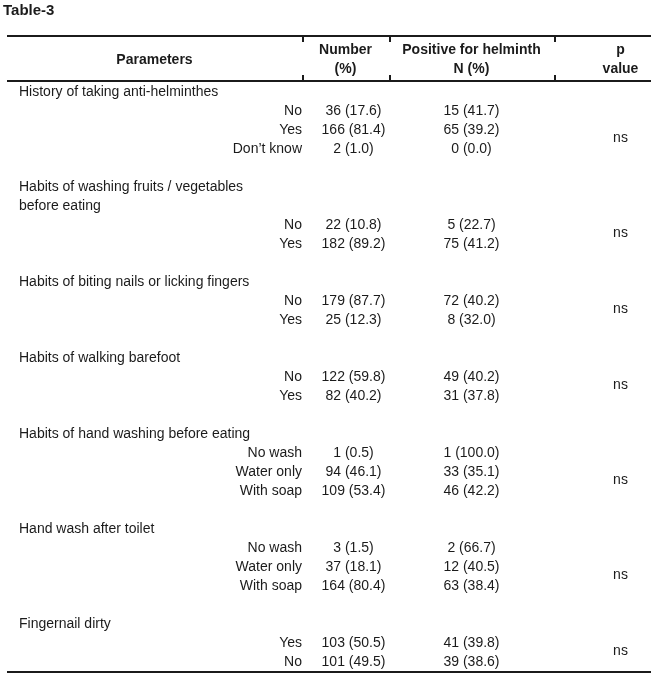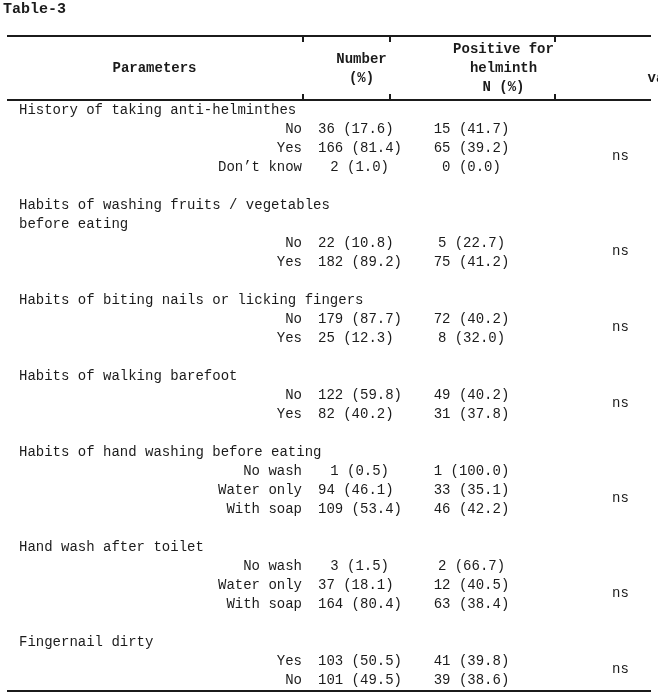--- a/index.html
+++ b/index.html
@@ -2,48 +2,48 @@
 <html><head>
 <meta charset="utf-8">
 <style>
   * { margin:0; padding:0; box-sizing:border-box; }
   html,body { background:#ffffff; }
   .doc {
     position:relative;
     width:658px; height:695px;
     background:#ffffff;
     color:#1b1b1b;
-    font-family:Liberation Mono, monospace;
+    font-family:Liberation Sans, sans-serif;
     overflow:hidden;
   }
   .table-title {
     position:absolute; left:3px; top:1px;
     font-size:15px; font-weight:bold;
   }
   .tbl { position:absolute; left:7px; top:35px; width:644px; }
   .rule { position:relative; height:2px; background:#1b1b1b; }
   .tick { position:absolute; width:2px; background:#1b1b1b; }
   .rule-top .tick { top:0; height:7px; }
   .rule-mid .tick { bottom:0; height:7px; }
   .tick.t1 { left:295px; }
   .tick.t2 { left:382px; }
   .tick.t3 { left:547px; }
   .grid4 { display:grid; grid-template-columns:295px 87px 165px 97px; }
-  .hdr { padding:3px 0 2px 0;gap:16px; }
+  .hdr { padding:3px 0 2px 0; }
   .hdr .hcell {
     text-align:center; font-weight:bold; font-size:14px; line-height:19px;
     align-self:center;
   }
   .hdr .p-col { padding-left:36px; }
   .row { height:19px; font-size:14px; line-height:19px; }
   .cell { white-space:nowrap; overflow:visible; }
   .stitle { padding-left:5px;margin-left:7px; }
   .label { padding-left:11px;text-align:right; }
   .num { text-align:center; }
-  .col-number { padding-left:16px;text-align:right; }
+  .col-number { padding-left:16px; }
   .col-p { padding-left:36px;margin-top:8px; }
   .trow { height:19px; font-size:14px; line-height:19px; }
   .gap { height:19px; }
   .note {
     position:absolute; left:4px; top:673px;
     font-size:14px; line-height:18px;
   }
 </style>
 </head>
 <body>

